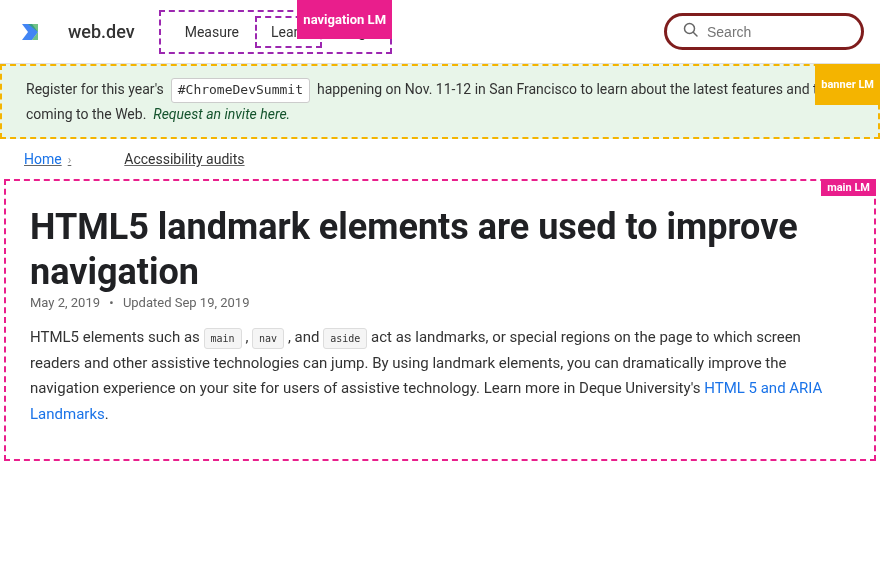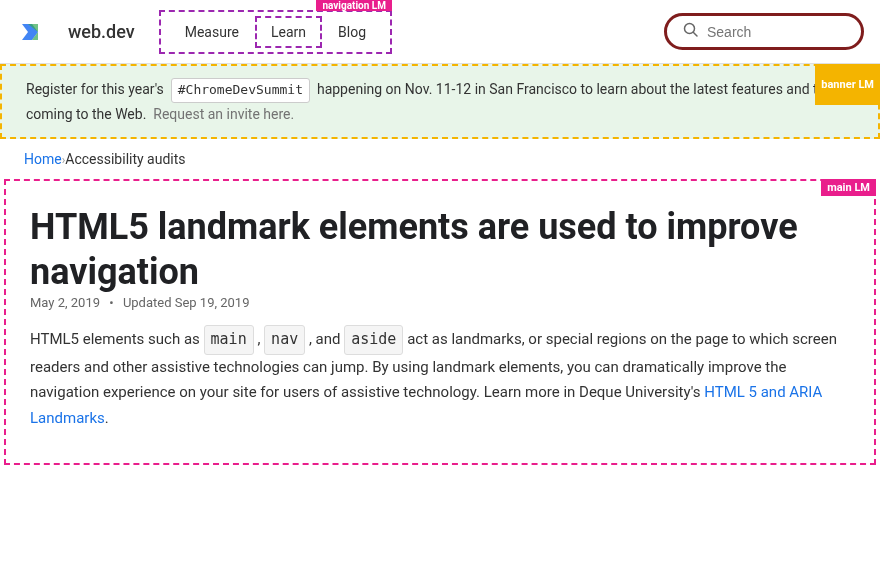--- a/index.html
+++ b/index.html
@@ -39,23 +39,23 @@
       border: 2px dashed #9c27b0;
       padding: 4px 8px;
       position: relative;
     }
     .nav-label {
       position: absolute;
       top: -12px;
       right: -2px;
       background: #e91e8c;
       color: white;
-      font-size: 10px;
+      font-size: 13px;
       font-weight: bold;
-      padding: 0 6px;
+      padding: 12px 6px;
     }
     .nav-item {
       padding: 8px 16px;
       font-size: 14px;
       color: #333;
       cursor: pointer;
       text-decoration: none;
     }
     .nav-item.learn {
       background: #fff;
@@ -124,35 +124,38 @@
       display: inline-block;
       background: #fff;
       border: 1px solid #ccc;
       border-radius: 3px;
       padding: 1px 6px;
       font-size: 13px;
       font-family: monospace;
       color: #333;
     }
     .banner-link {
-      color: #737373;
+      color: #14532d;
       text-decoration: none;
+      font-style: italic;
     }
 
     
     .breadcrumb {
       padding: 12px 24px;
       font-size: 14px;
       color: #666;
       display: flex;
       align-items: flex-end;
+      gap: 6px;
+      text-decoration: underline;
     }
     .breadcrumb a { color: #1a73e8; text-decoration: none; }
     .breadcrumb-sep { color: #999; font-size: 12px; }
-    .breadcrumb-current { color: #333; }
+    .breadcrumb-current { color: #333; margin-left: 47px; }
 
     
     .main-content {
       padding: 16px 24px 32px 24px;
       border: 2px dashed #e91e8c;
       margin: 0 4px;
       position: relative;
     }
     .main-label {
       position: absolute;
@@ -185,21 +188,21 @@
       color: #333;
       line-height: 1.7;
     }
     .code-tag {
       display: inline-block;
       background: #f5f5f5;
       border: 1px solid #ddd;
       border-radius: 3px;
       padding: 1px 6px;
       font-family: monospace;
-      font-size: 15px;
+      font-size: 10px;
       color: #333;
     }
     .article-link {
       color: #1a73e8;
       text-decoration: none;
     }
   </style>
 </head>
 <body>
 

